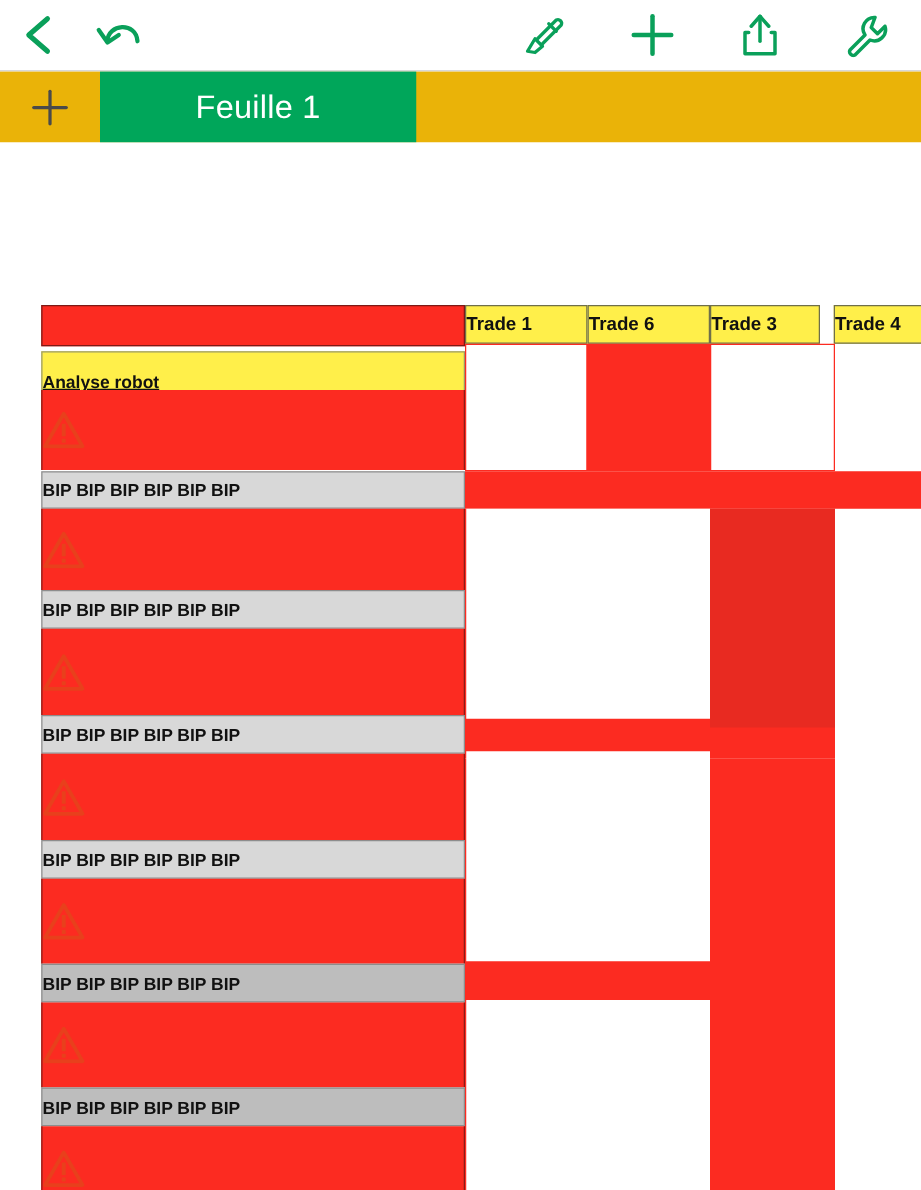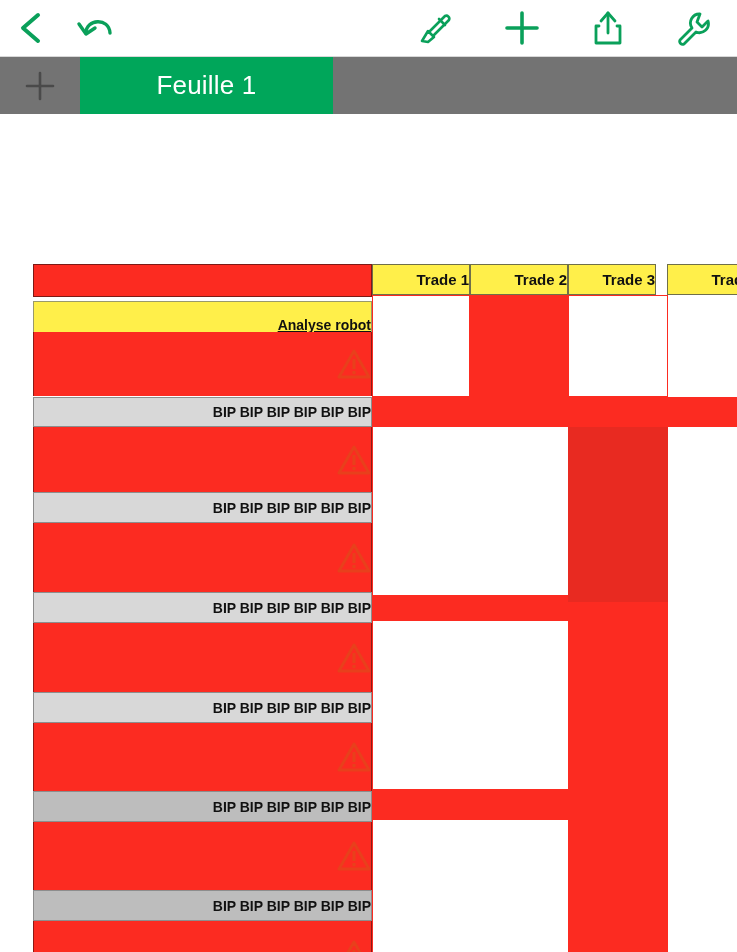--- a/index.html
+++ b/index.html
@@ -35,21 +35,21 @@
     cursor: pointer;
   }
   .tb-back { width: 62px; }
   .tb-undo { width: 70px; }
   .tb-spacer { flex: 1; }
   .tb-right { width: 86px; }
 
   
   .tabbar {
     height: 57px;
-    background: #737373;
+    background: #eab308;
     display: flex;
     align-items: stretch;
   }
   .tab-add {
     width: 80px;
     display: flex;
     align-items: center;
     justify-content: center;
     color: #4a4a4a;
     cursor: pointer;
@@ -77,27 +77,26 @@
   }
   .grid {
     position: absolute;
     top: 0; left: 0;
   }
 
   .cell {
     position: absolute;
     display: flex;
     align-items: center;
-    justify-content: flex-end;
+    justify-content: flex-start;
     font-size: 14px;
     font-weight: bold;
     color: #111111;
     overflow: hidden;
     white-space: nowrap;
-    margin-top: 20px;
   }
 
   .c-red      { background: #fc2b21; }
   .c-red-dark { background: #e82a21; }
   .c-white    { background: #ffffff; }
   .c-yellow   { background: #ffef4a; border: 1px solid #9a9a6a; }
   .c-grey     { background: #d8d8d8; border: 1px solid #8d8d8d; }
   .c-grey2    { background: #bdbdbd; border: 1px solid #8d8d8d; }
   .c-hdr {
     background: #ffef4a;
@@ -184,21 +183,21 @@
     <div class="tabbar-rest"></div>
   </div>
 
   <div class="sheet">
     <div class="grid">
 
       <div class="cell c-hdr" style="left:372px; top:130px; width:98px; height:31px;">
         <span>Trade 1</span>
       </div>
       <div class="cell c-hdr" style="left:470px; top:130px; width:98px; height:31px;">
-        <span>Trade 2</span>
+        <span>Trade 6</span>
       </div>
       <div class="cell c-hdr" style="left:568px; top:130px; width:88px; height:31px;">
         <span>Trade 3</span>
       </div>
       <div class="cell c-hdr" style="left:667px; top:130px; width:98px; height:31px;">
         <span>Trade 4</span>
       </div>
 
       <div class="cell c-red" style="left:372px; top:161px; width:296px; height:102px;"></div>
       <div class="cell c-red" style="left:372px; top:263px; width:365px; height:30px;"></div>

